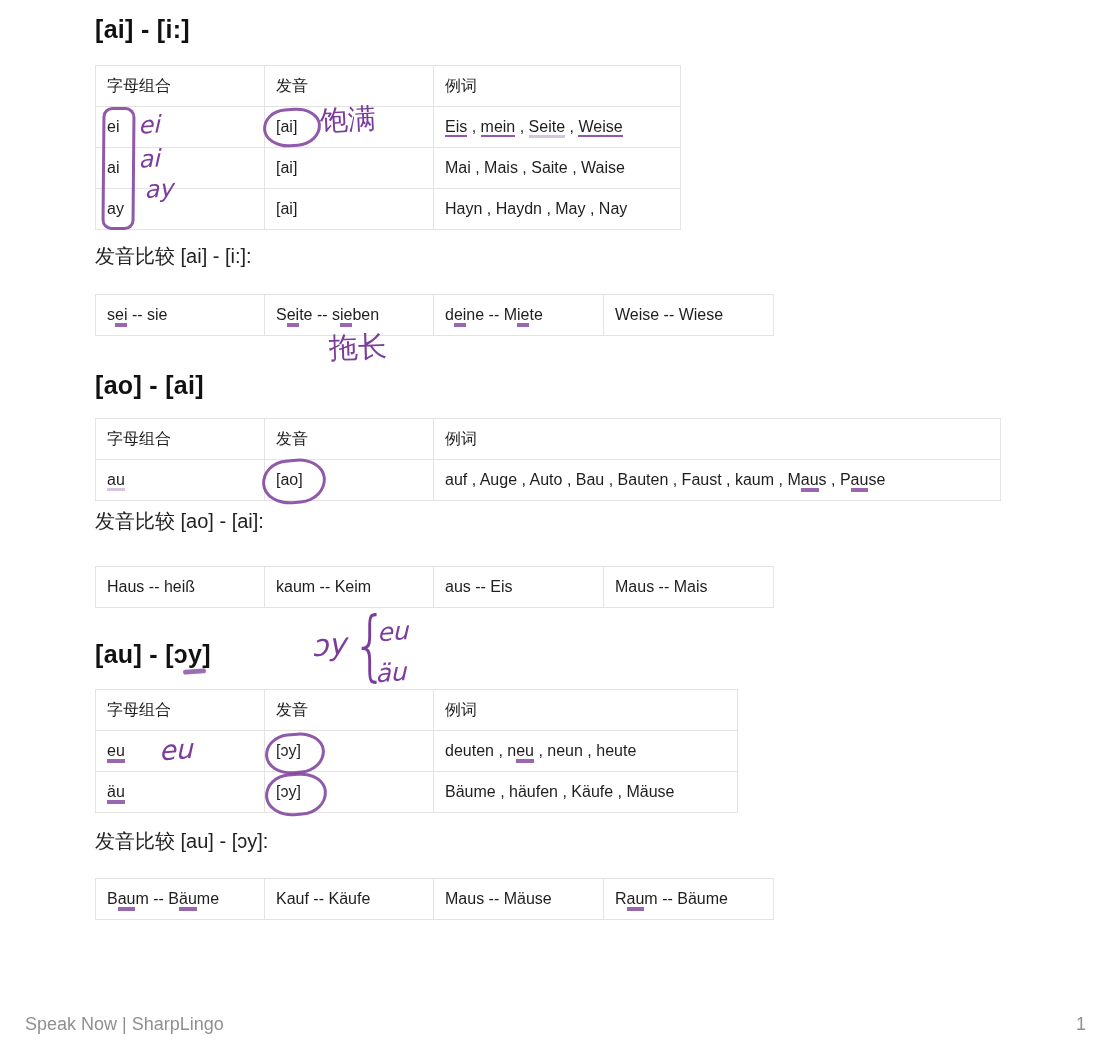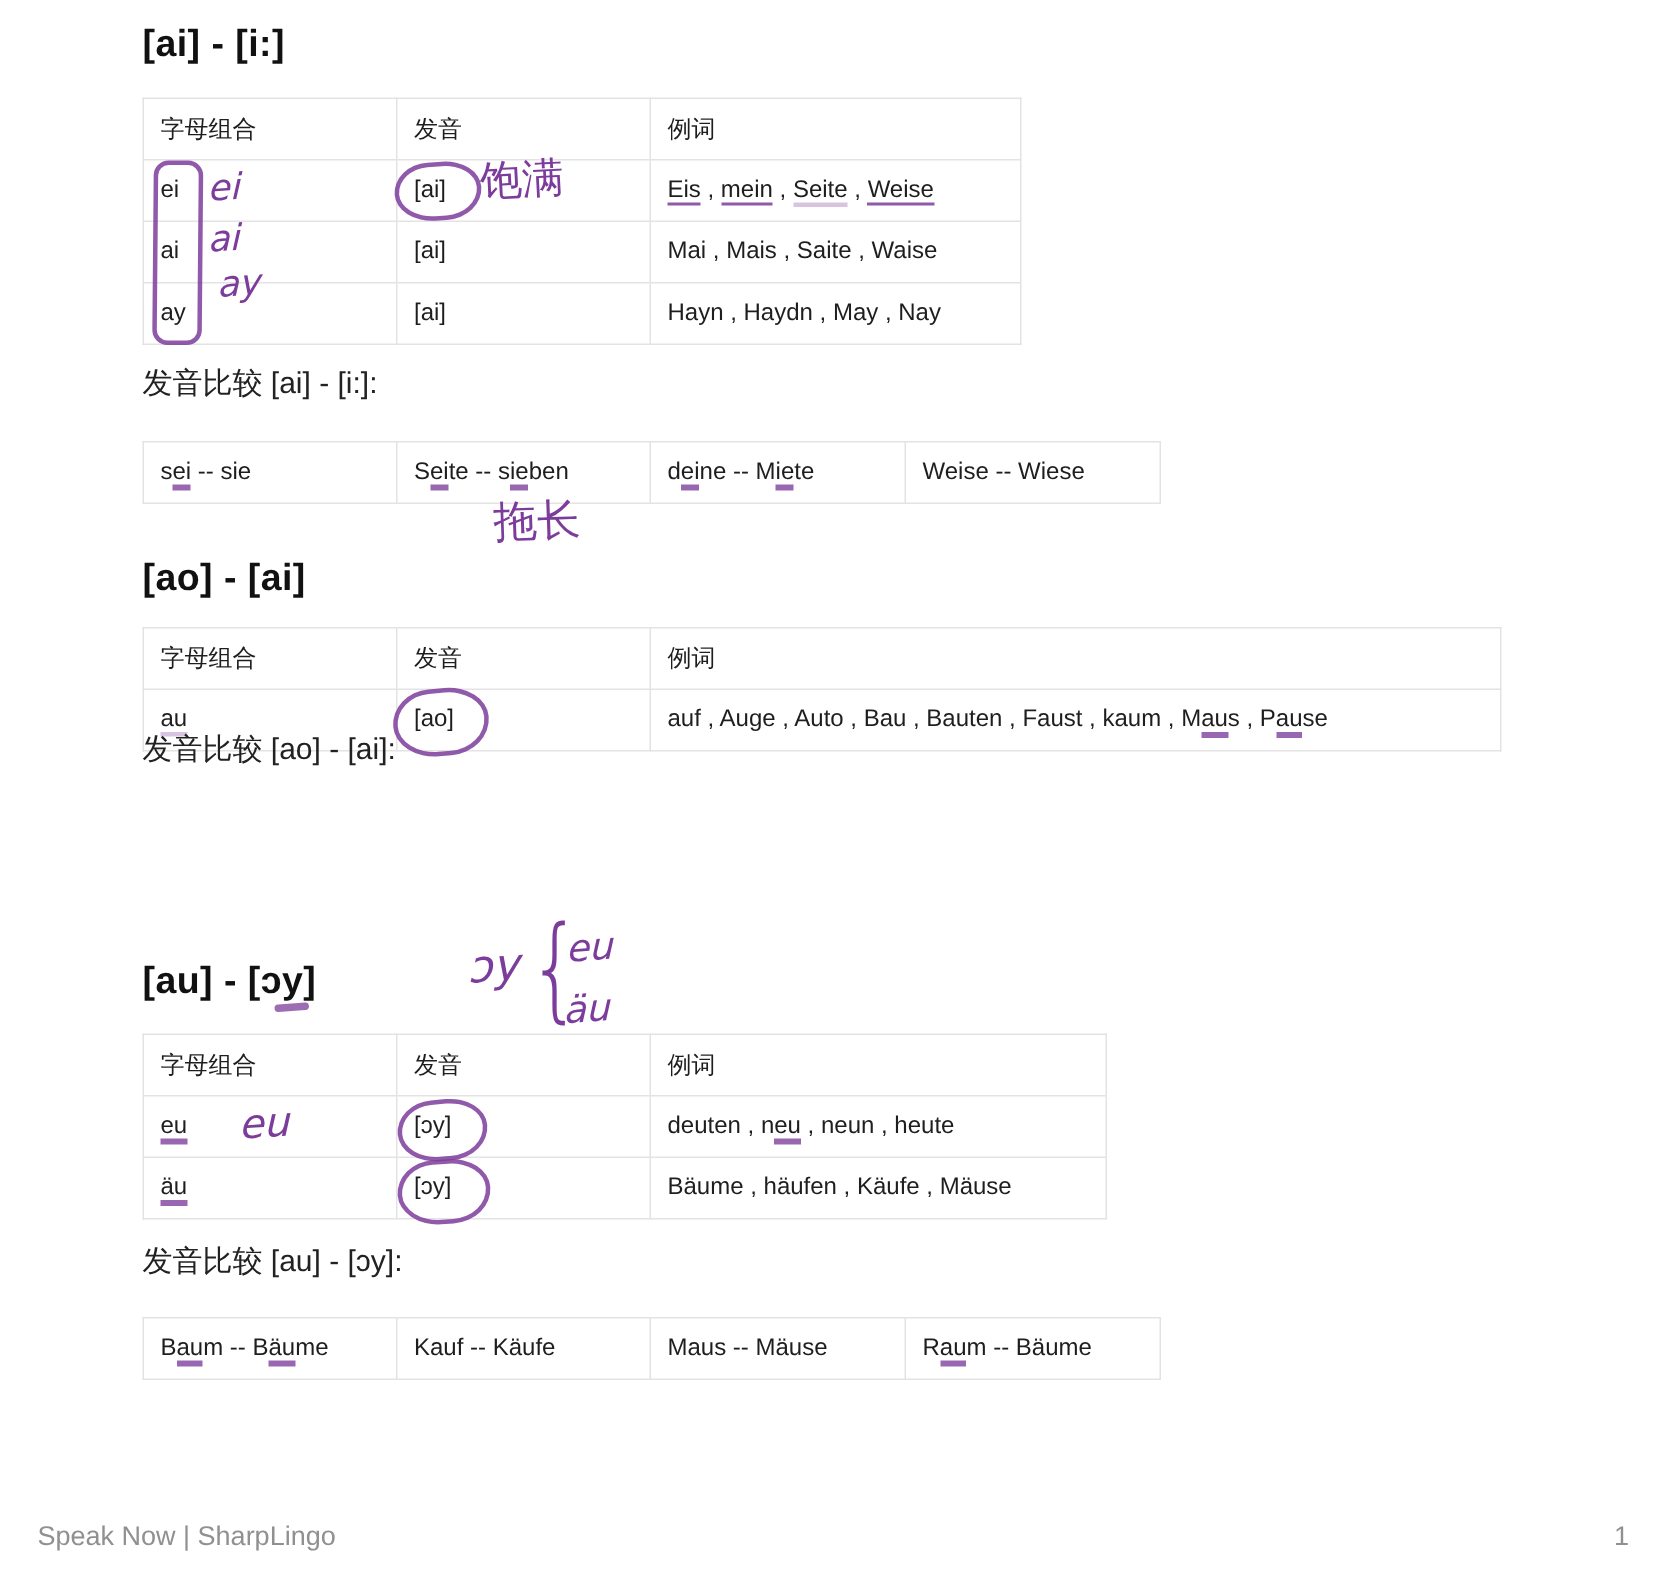--- a/index.html
+++ b/index.html
@@ -104,22 +104,38 @@
       <th>例词</th>
     </tr>
     <tr>
       <td><span class="u-light">au</span></td>
       <td>[ao]</td>
       <td><span>auf , Auge , Auto , Bau , Bauten , Faust , kaum , M</span><span class="u-marker">au</span><span>s , P</span><span class="u-marker">au</span><span>se</span></td>
     </tr>
   </tbody>
     </table>
 
-  <div class="para abs" style="left:95px;top:487px;">发音比较 [ao] - [ai]:</div>
+  <div class="para abs" style="left:95px;top:508px;">发音比较 [ao] - [ai]:</div>
 
+  <table class="abs" style="left:95px;top:566px;width:678px;">
+    <colgroup>
+        <col style="width:169px">
+        <col style="width:169px">
+        <col style="width:170px">
+        <col style="width:170px">
+      </colgroup>
+    <tbody>
+        <tr>
+      <td><span>Haus -- heiß</span></td>
+      <td><span>kaum -- Keim</span></td>
+      <td><span>aus -- Eis</span></td>
+      <td><span>Maus -- Mais</span></td>
+    </tr>
+  </tbody>
+    </table>
 
   <div class="circle" style="left:262px;top:459px;width:58px;height:39px;transform:rotate(-5deg);"></div>
 
   <h2 class="sec-title abs" style="left:95px;top:639px;">[au] - [ɔy]</h2>
 
   <table class="abs" style="left:95px;top:689px;width:642px;">
     <colgroup>
         <col style="width:169px">
         <col style="width:169px">
         <col style="width:304px">

